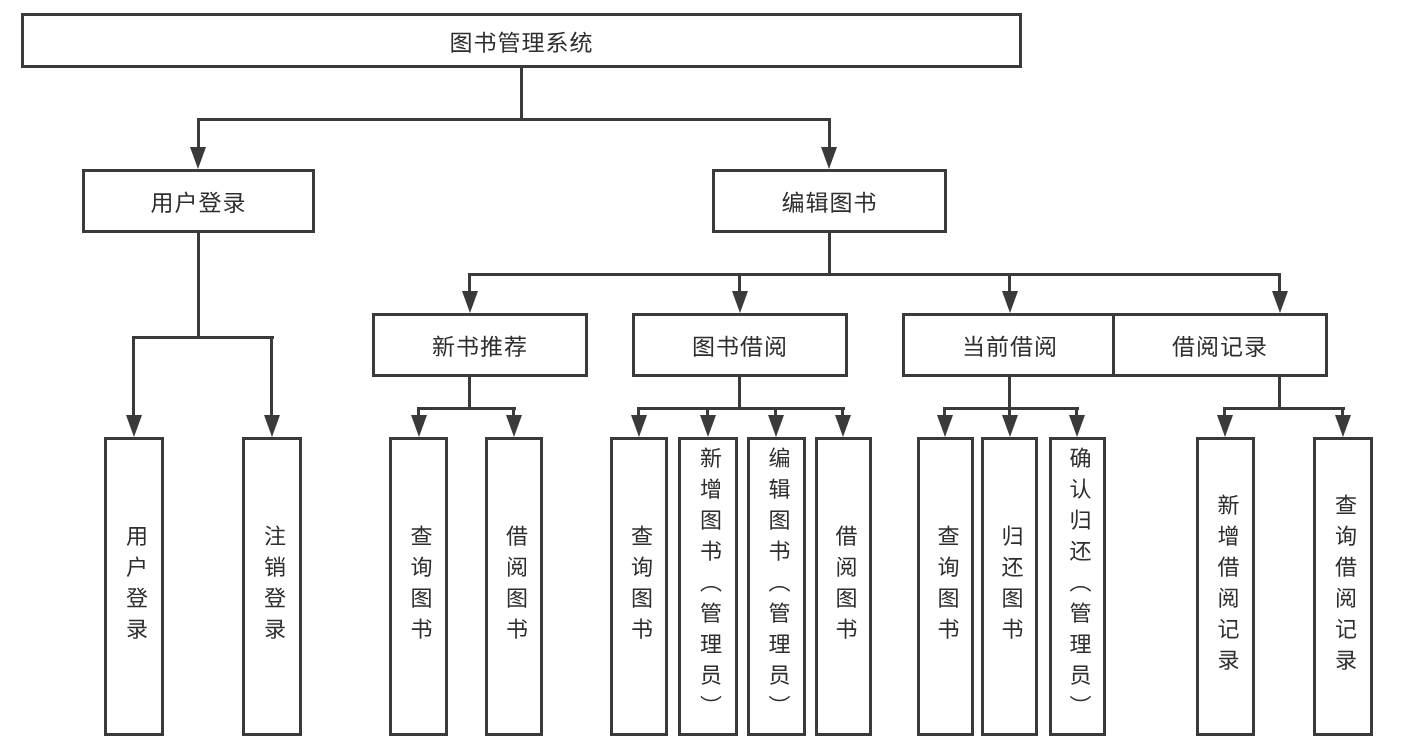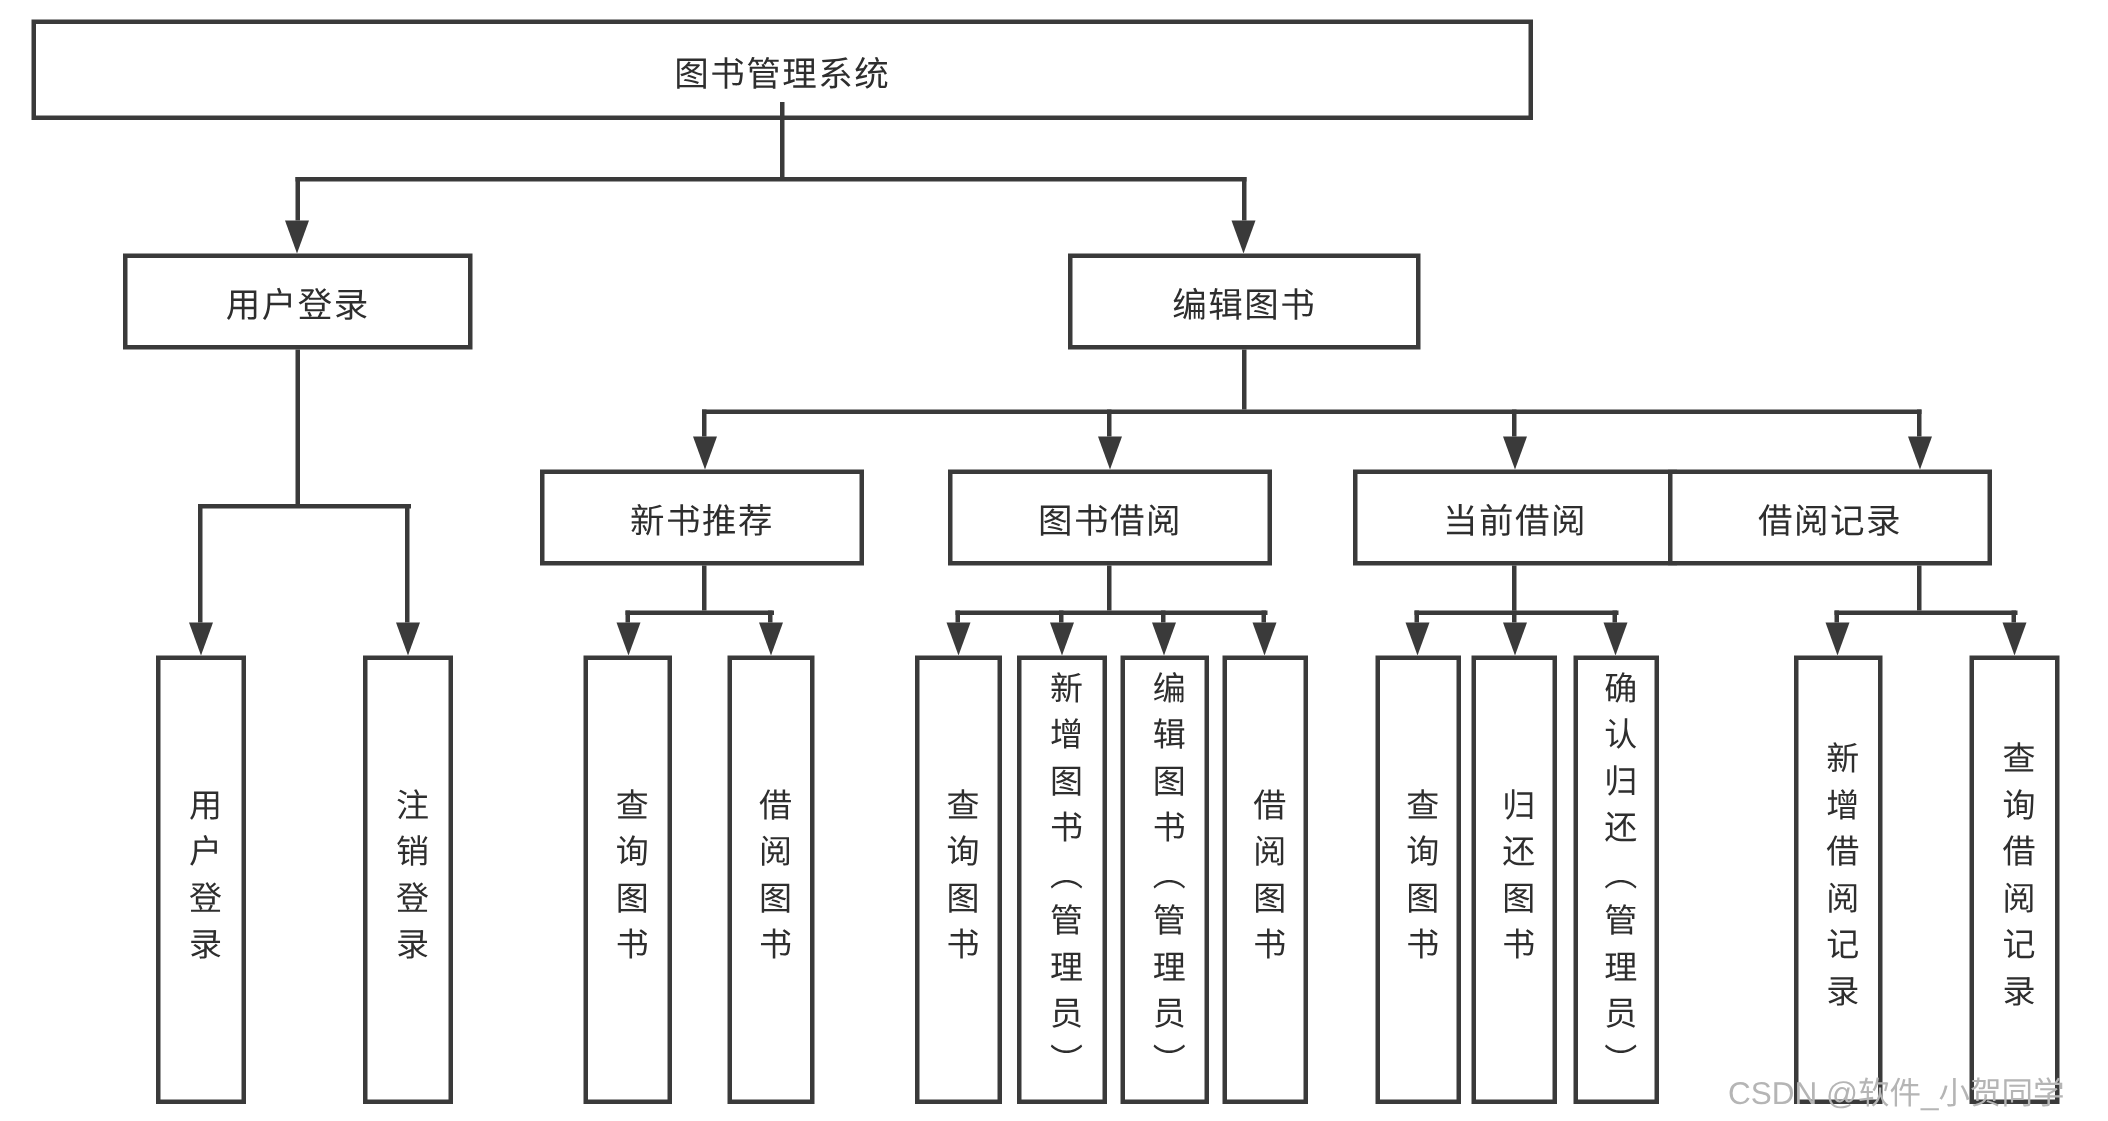--- a/index.html
+++ b/index.html
@@ -49,21 +49,21 @@
     color: #b5b5b5;
     z-index: 10;
     white-space: nowrap;
   }
 </style>
 </head>
 <body>
 
 <div class="canvas">
 
-  <div class="node" style="left:21px; top:13px; width:1001px; height:67px">
+  <div class="node" style="left:21px; top:13px; width:1001px; height:55px">
     <span>图书管理系统</span>
   </div>
 
   <div class="vl" style="left:520px; top:68px; height:50px"></div>
   <div class="hl" style="left:197px; top:118px; width:634px"></div>
   <div class="vl" style="left:197px; top:118px; height:29px"></div>
   <div class="ah" style="left:190px; top:147px"></div>
   <div class="vl" style="left:828px; top:118px; height:29px"></div>
   <div class="ah" style="left:821px; top:147px"></div>
 
@@ -85,21 +85,21 @@
   <div class="hl" style="left:468px; top:273px; width:813px"></div>
   <div class="vl" style="left:468px; top:273px; height:18px"></div>
   <div class="ah" style="left:462px; top:291px"></div>
   <div class="vl" style="left:738px; top:273px; height:18px"></div>
   <div class="ah" style="left:732px; top:291px"></div>
   <div class="vl" style="left:1008px; top:273px; height:18px"></div>
   <div class="ah" style="left:1002px; top:291px"></div>
   <div class="vl" style="left:1278px; top:273px; height:18px"></div>
   <div class="ah" style="left:1272px; top:291px"></div>
 
-  <div class="node" style="left:360px; top:313px; width:216px; height:64px">
+  <div class="node" style="left:372px; top:313px; width:216px; height:64px">
     <span>新书推荐</span>
   </div>
   <div class="node" style="left:902px; top:313px; width:216px; height:64px">
     <span>当前借阅</span>
   </div>
   <div class="node" style="left:632px; top:313px; width:216px; height:64px">
     <span>图书借阅</span>
   </div>
   <div class="node" style="left:1112px; top:313px; width:216px; height:64px">
     <span>借阅记录</span>
@@ -176,15 +176,14 @@
     <span>确认归还（管理员）</span>
   </div>
 
   <div class="node vnode" style="left:1196px; top:437px; width:59px; height:299px">
     <span>新增借阅记录</span>
   </div>
   <div class="node vnode" style="left:1313px; top:437px; width:60px; height:299px">
     <span>查询借阅记录</span>
   </div>
 
-  <div class="watermark">CSDN @软件_小贺同学</div>
 
 </div>
 
 </body></html>

